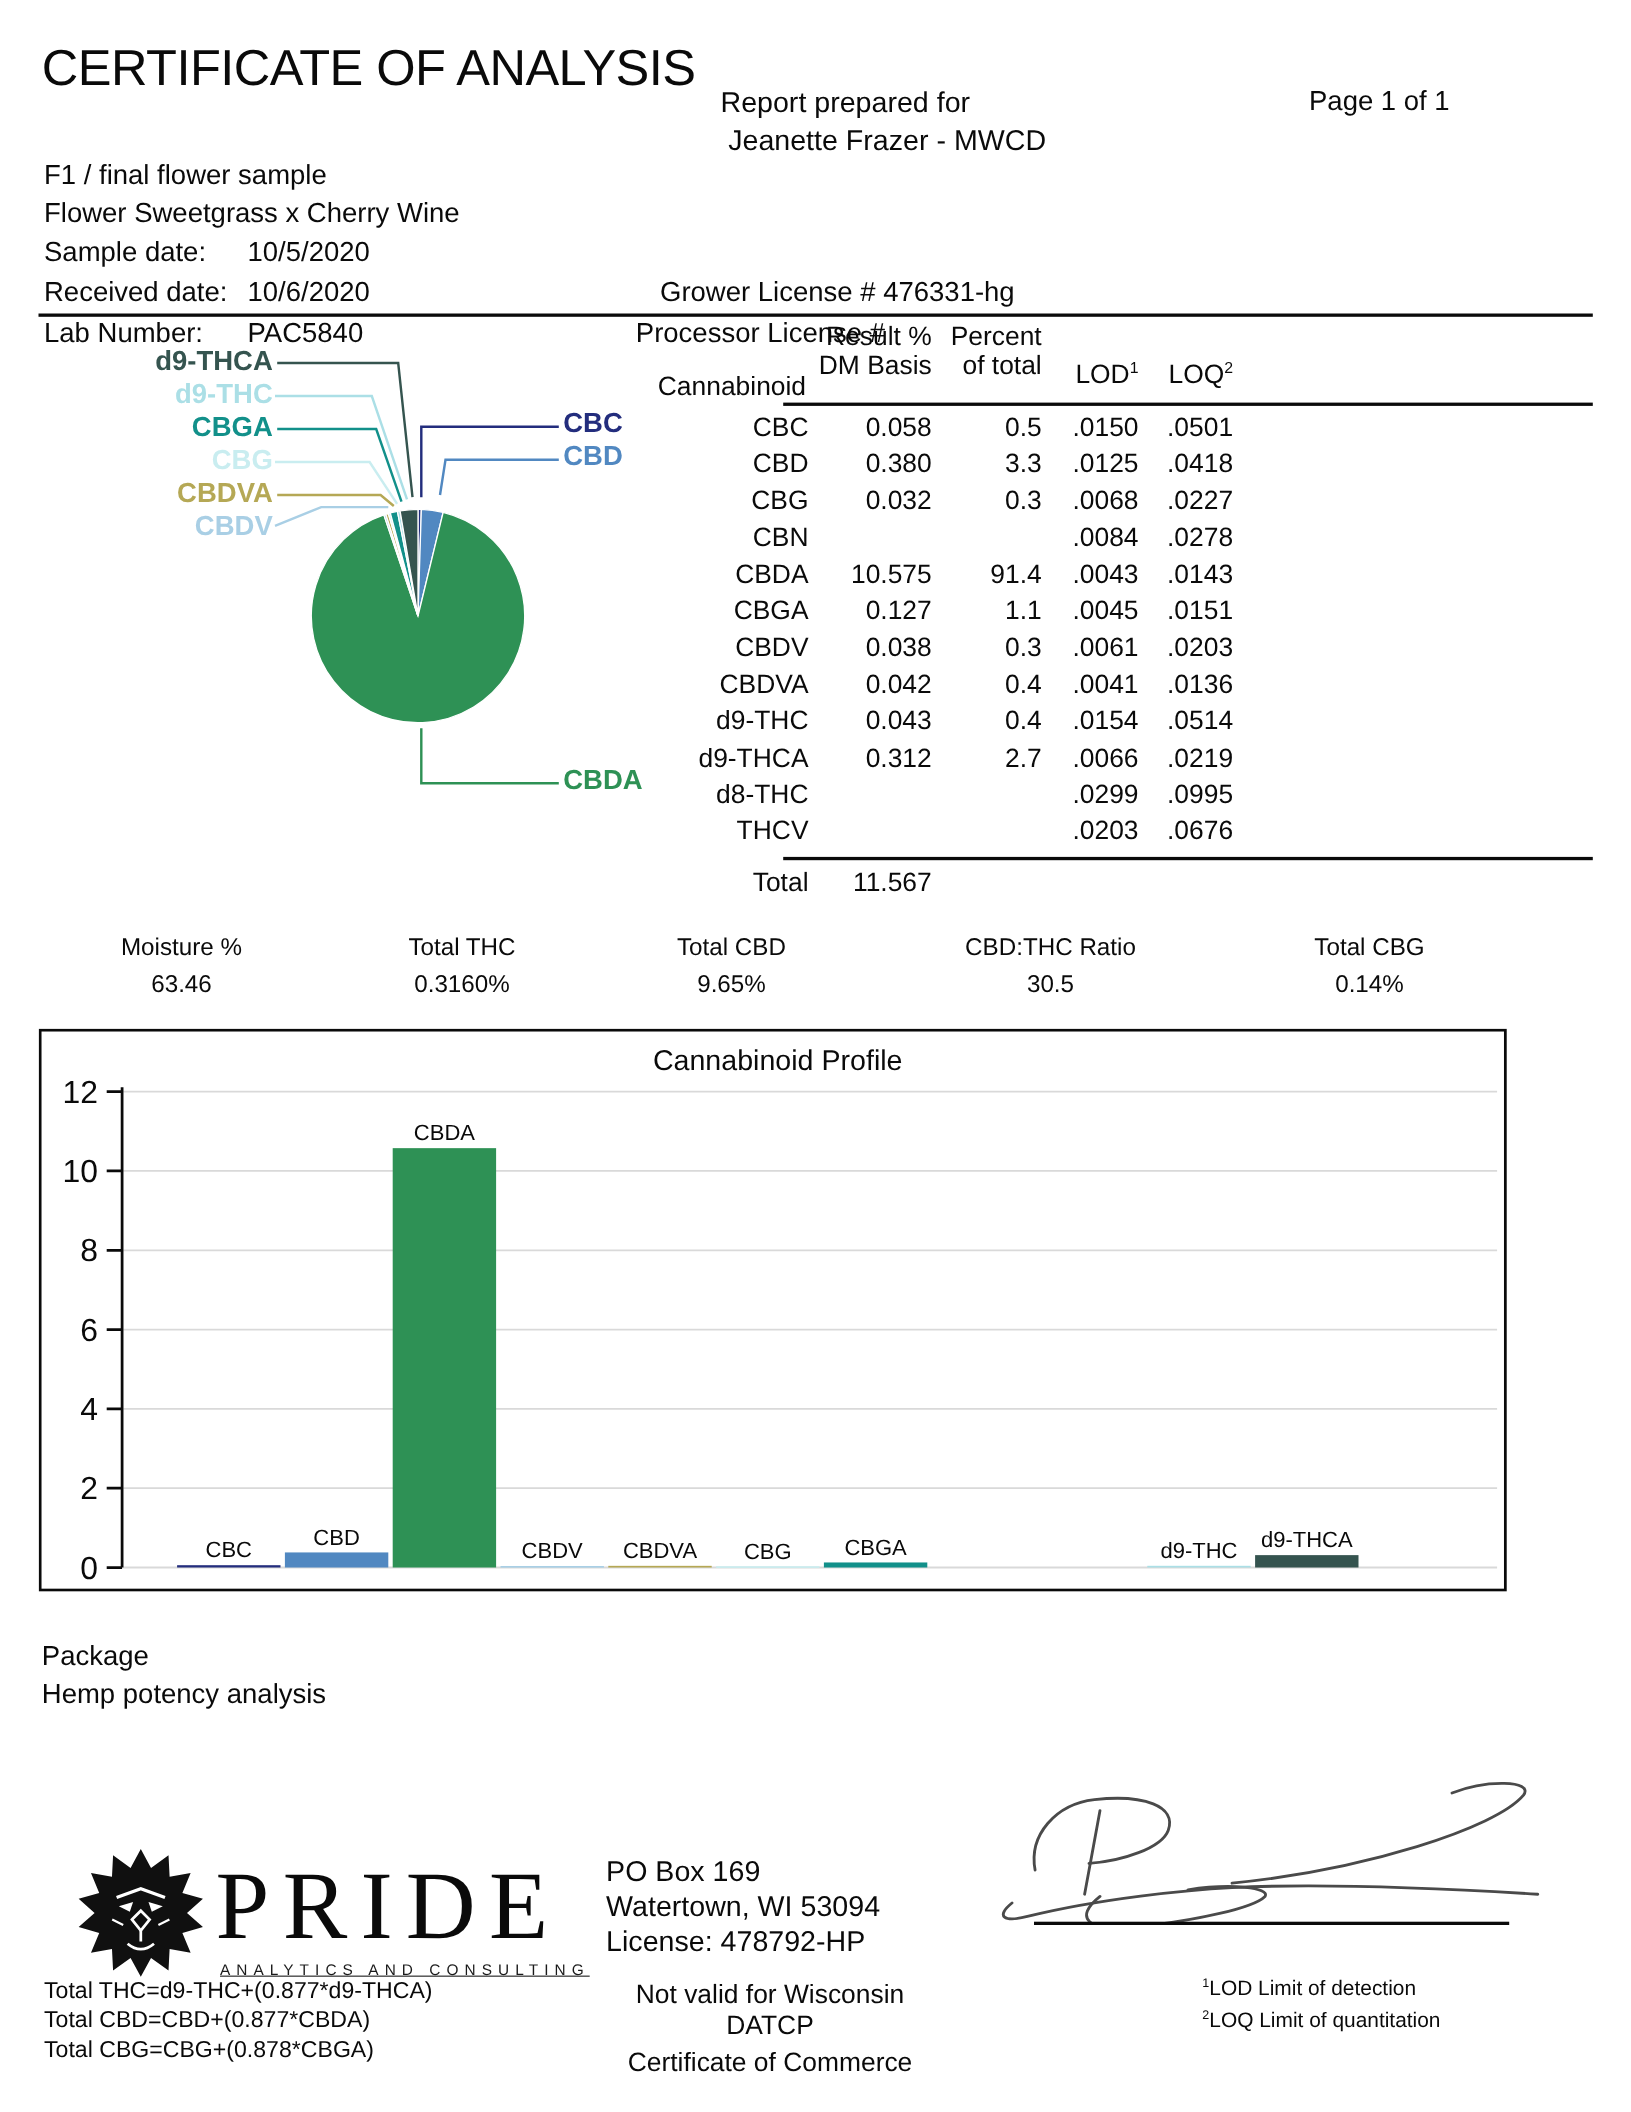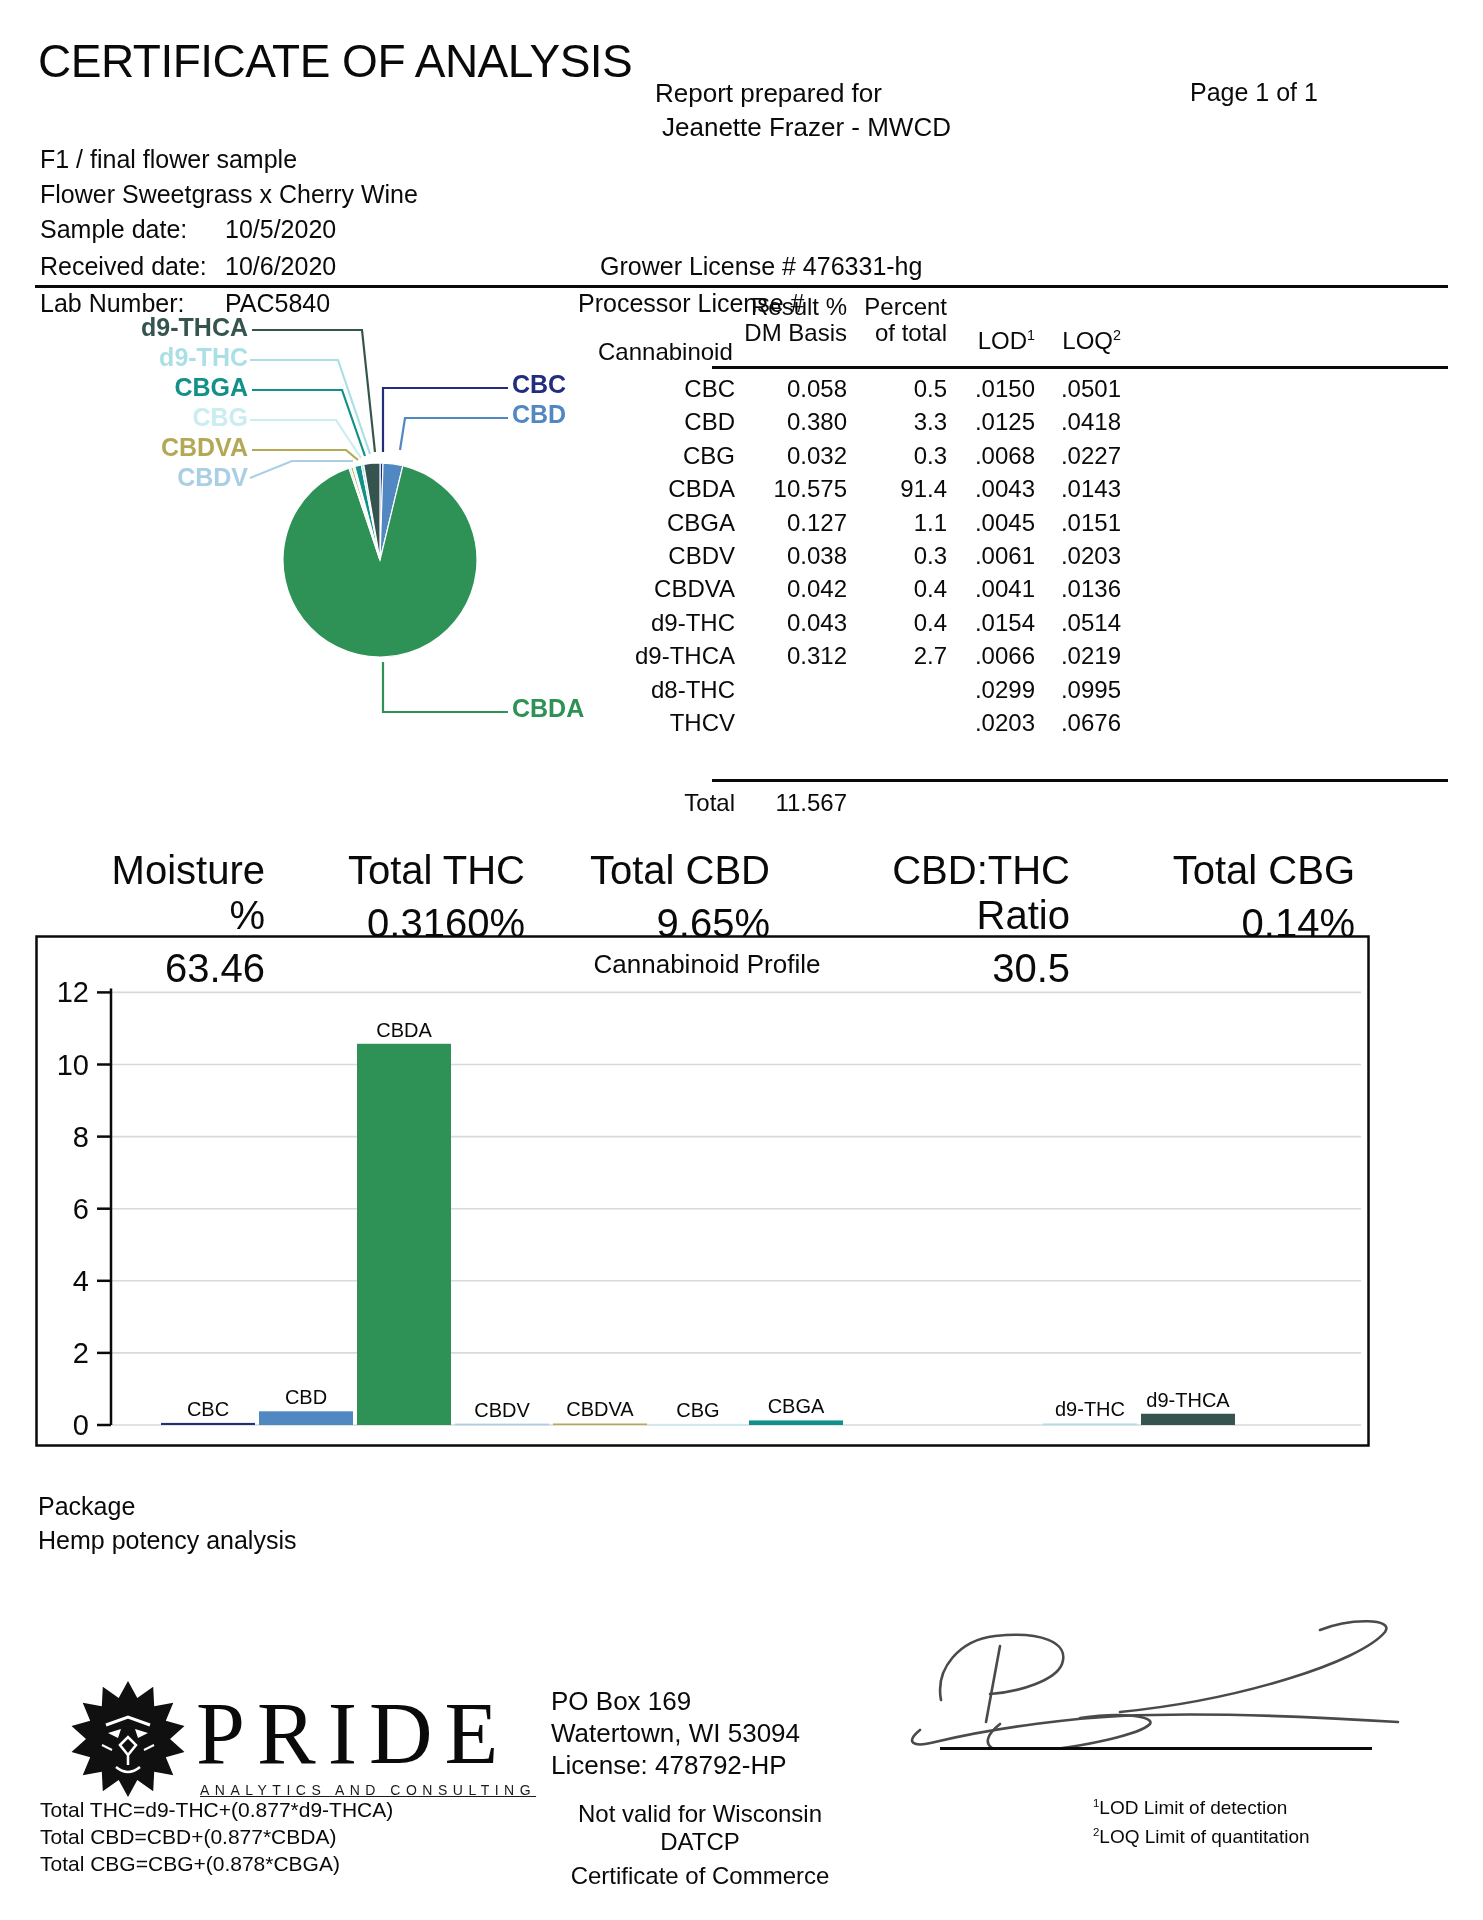--- a/index.html
+++ b/index.html
@@ -13,21 +13,21 @@
   .lbl-col{left:40px;width:185px;}
   .val-col{left:225px;}
   
   #table-rows{position:absolute;left:590px;top:372px;width:560px;}
   .trow{display:flex;height:33.4px;line-height:33.4px;font-size:24px;}
   .trow span{display:block;text-align:right;}
   .c-name{width:145px;} .c-res{width:112px;} .c-pct{width:100px;} .c-lod{width:88px;} .c-loq{width:86px;}
   .thead{font-size:24px;line-height:26px;text-align:right;}
   sup{font-size:60%;}
   
-  .sum-item{position:absolute;text-align:right;font-size:40px;}
+  .sum-item{position:absolute;text-align:center;font-size:22px;}
   .sum-item .v{margin-top:8px;}
   
   .serif{font-family:"Liberation Serif","DejaVu Serif",serif;}
   .fn{font-size:19px;}
   .formula{font-size:21px;line-height:27px;}
 </style>
 </head>
 <body>
 
 <div class="page">
@@ -115,20 +115,27 @@
         <span class="c-pct">3.3</span>
         <span class="c-lod">.0125</span>
         <span class="c-loq">.0418</span>
       </div>
       <div class="trow">
         <span class="c-name">CBG</span>
         <span class="c-res">0.032</span>
         <span class="c-pct">0.3</span>
         <span class="c-lod">.0068</span>
         <span class="c-loq">.0227</span>
+      </div>
+      <div class="trow">
+        <span class="c-name">CBN</span>
+        <span class="c-res"></span>
+        <span class="c-pct"></span>
+        <span class="c-lod">.0084</span>
+        <span class="c-loq">.0278</span>
       </div>
       <div class="trow">
         <span class="c-name">CBDA</span>
         <span class="c-res">10.575</span>
         <span class="c-pct">91.4</span>
         <span class="c-lod">.0043</span>
         <span class="c-loq">.0143</span>
       </div>
       <div class="trow">
         <span class="c-name">CBGA</span>

